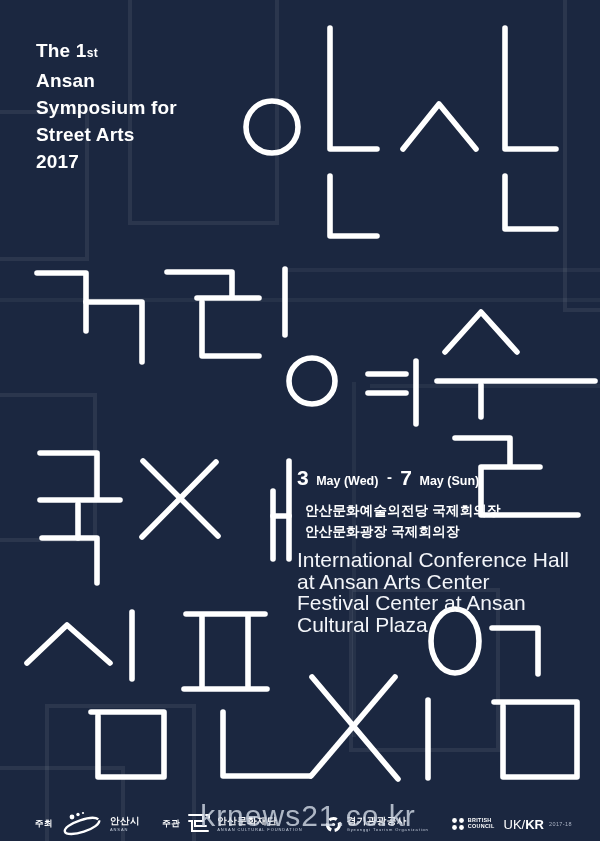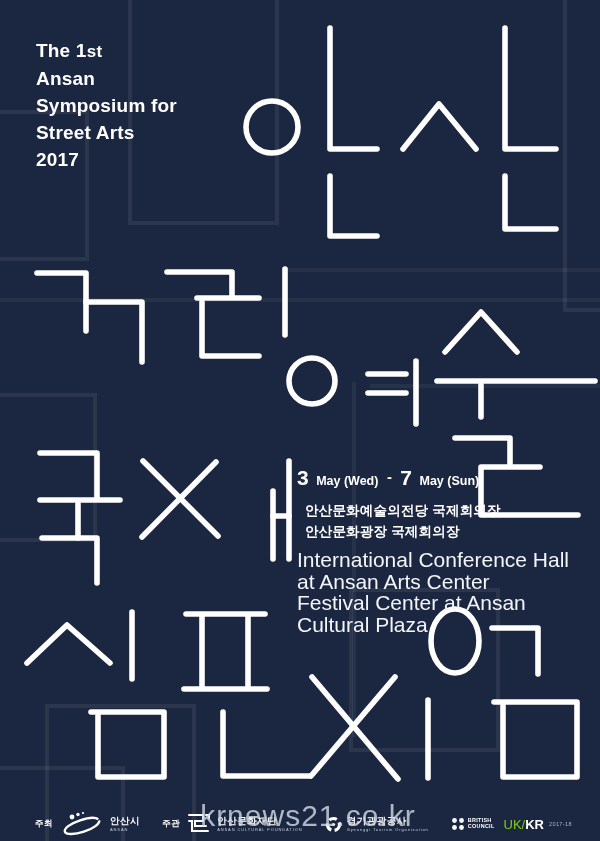--- a/index.html
+++ b/index.html
@@ -3,42 +3,42 @@
 <meta charset="utf-8">
 <style>
   html,body{margin:0;padding:0;background:#0d1322;}
   #stage{position:relative;width:600px;height:841px;overflow:hidden;
          background:#1b2740;font-family:"Liberation Sans",sans-serif;}
   svg.art{position:absolute;left:0;top:0;width:600px;height:841px;display:block;}
 
   
   .title-block{position:absolute;left:36px;top:37px;color:#ffffff;
                font-weight:bold;font-size:19px;line-height:27px;letter-spacing:.2px;}
-  .title-block .sup{font-size:17px;letter-spacing:.4px;}
+  .title-block .sup{font-size:12px;letter-spacing:.4px;}
 
   
   .event{position:absolute;left:297px;top:466px;width:290px;color:#ffffff;}
   .date-line{white-space:nowrap;}
   .date-line .day{font-size:21px;font-weight:bold;}
   .date-line .mon{font-size:12.5px;font-weight:bold;margin-left:3px;}
   .date-line .sep{font-size:15px;font-weight:bold;margin:0 4px;position:relative;top:-3px;}
   .venue-ko{margin-top:10px;font-size:13.5px;font-weight:bold;line-height:21px;letter-spacing:.2px;margin-left:8px;}
   .venue-en{margin-top:7px;font-size:21px;font-weight:400;line-height:21.5px;color:#f3f5f9;}
 
   
   .footer{position:absolute;left:35px;right:28px;bottom:1px;height:32px;
           display:flex;align-items:center;justify-content:space-between;color:#fff;}
   .fgroup{display:flex;align-items:center;}
   .flabel{font-size:8.5px;font-weight:bold;margin-right:6px;letter-spacing:.5px;}
   .orgtext{margin-left:5px;}
   .kname{font-size:9.5px;font-weight:bold;letter-spacing:.5px;line-height:10px;}
   .sub{font-size:4px;letter-spacing:.9px;color:#c9d1df;margin-top:1.5px;line-height:4.5px;}
   .bc-text{font-size:5.4px;font-weight:bold;line-height:5.6px;letter-spacing:.3px;margin-left:3px;}
   .ukkr{margin-left:9px;font-size:13px;white-space:nowrap;}
-  .ukkr .uk{font-weight:400;color:#84cc16;}
+  .ukkr .uk{font-weight:400;color:#ffffff;}
   .ukkr .kr{font-weight:bold;}
   .years{font-size:5.5px;color:#aab3c4;margin-left:5px;letter-spacing:.4px;}
   .logo{display:block;}
 
   
   .watermark{position:absolute;left:16px;right:0;top:799px;text-align:center;
              font-size:30px;font-weight:400;letter-spacing:1px;
              color:rgba(208,215,227,.82);}
 </style>
 </head>

